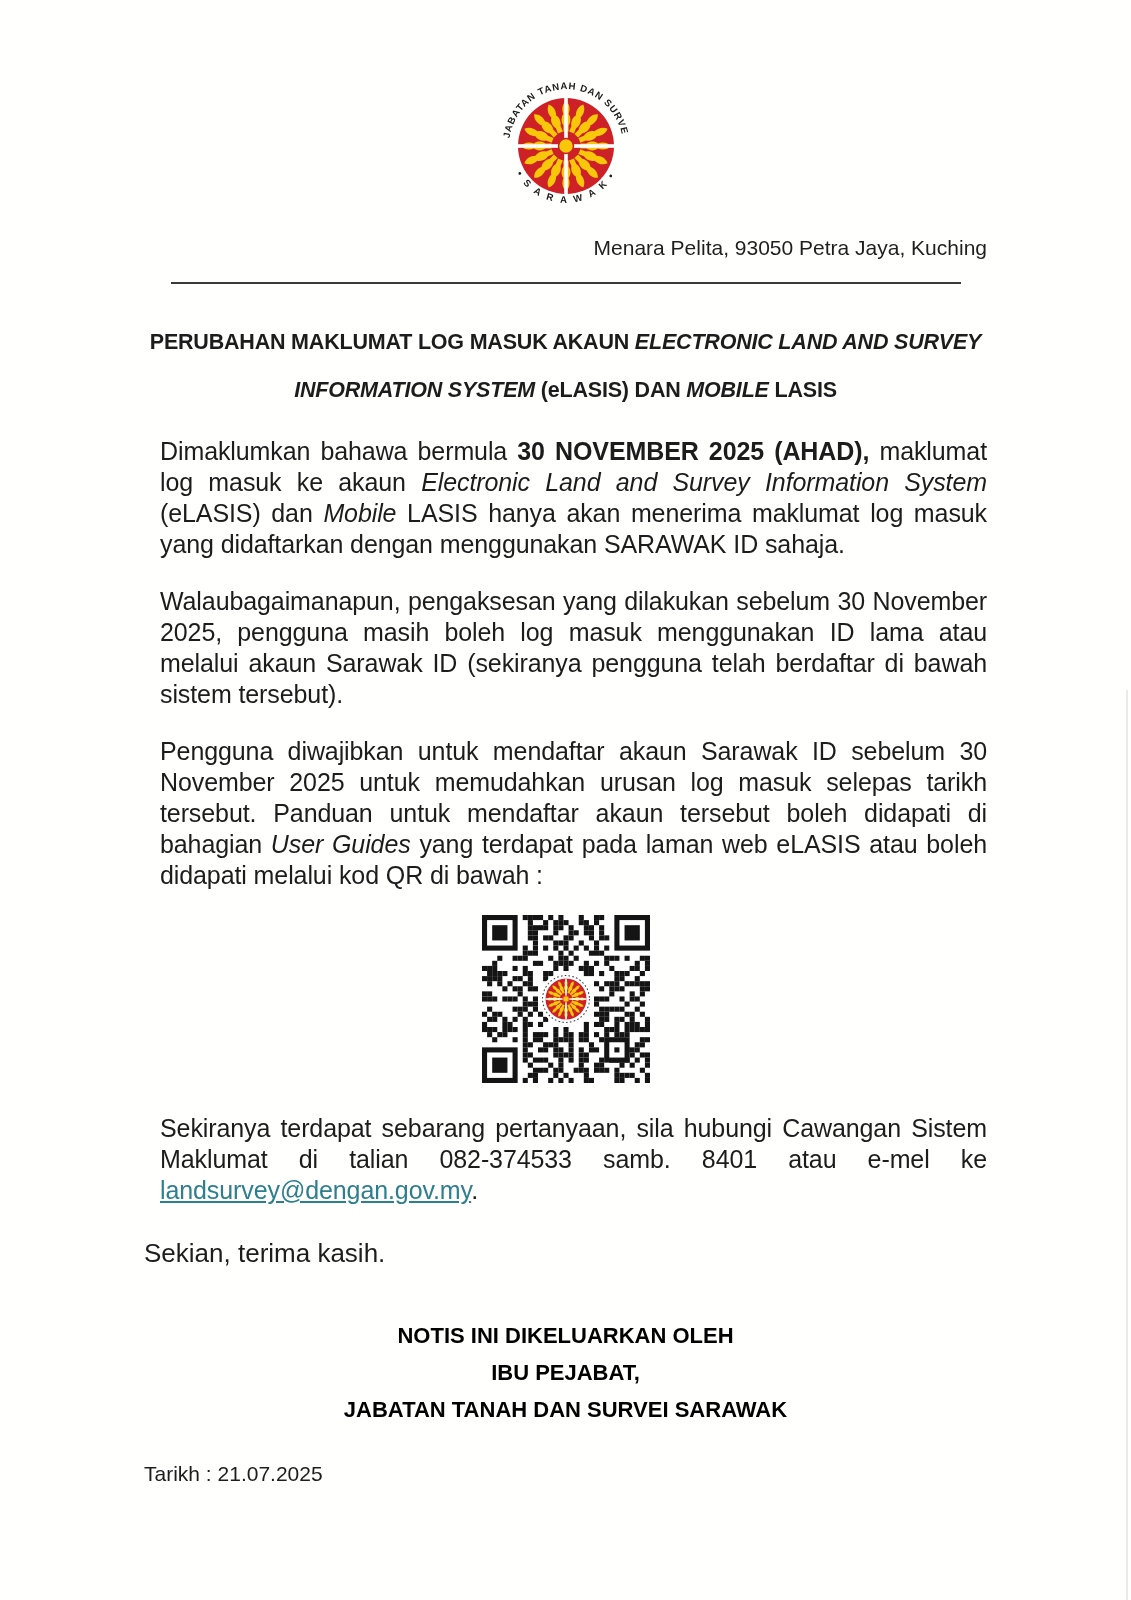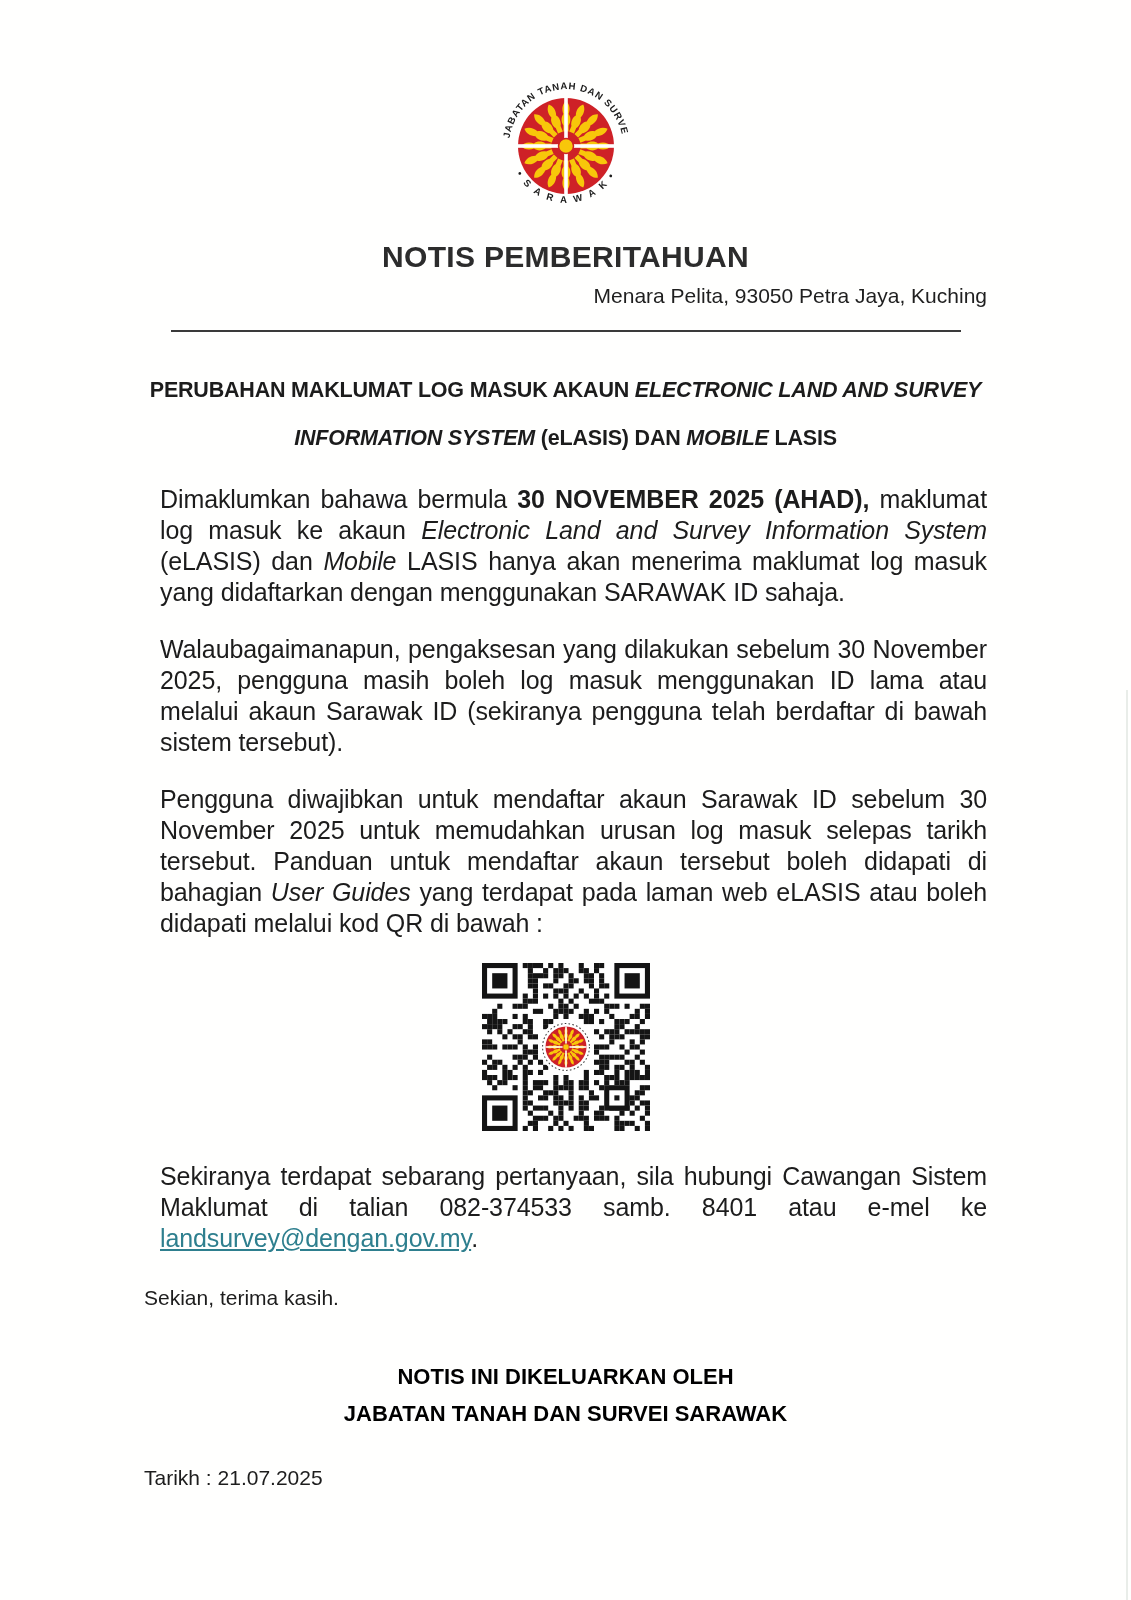--- a/index.html
+++ b/index.html
@@ -35,21 +35,21 @@
     letter-spacing:-.2px;margin:34px auto 0 auto;max-width:860px;color:#1c1c1c;
   }
   .para{
     font-size:25px;line-height:31px;text-align:justify;
     letter-spacing:-.1px;margin:26px 0 0 16px;color:#1c1c1c;
   }
   .para:first-of-type{margin-top:22px;}
   a.email-link{color:var(--link,#2e7f8e);text-decoration:underline;cursor:pointer;}
   .qr-wrap{margin:24px 0 0 0;text-align:center;}
   .qr-box{position:relative;display:inline-block;width:168px;height:168px;}
-  .closing{font-size:21px;margin:32px 0 0 0;}
+  .closing{font-size:26px;margin:32px 0 0 0;}
   .issued{
     text-align:center;font-weight:bold;font-size:22px;line-height:37px;
     margin:48px 0 0 0;color:#000000;
   }
   .date-line{font-size:21px;margin:34px 0 0 0;}
   .scan-edge{
     position:absolute;right:3px;top:690px;height:910px;width:2px;
     background:#e4e8e3;opacity:.8;
   }
   .b{font-weight:bold;}
@@ -96,21 +96,20 @@
         <use href="#emblem"></use>
         <text class="ring-text" text-anchor="middle" fill="#1b1b1b">
           <textPath href="#arcTop" startOffset="50%" text-anchor="middle">JABATAN TANAH DAN SURVEI</textPath>
         </text>
         <text class="ring-text ring-bottom" text-anchor="middle" fill="#1b1b1b">
           <textPath href="#arcBottom" startOffset="50%" text-anchor="middle">• S A R A W A K •</textPath>
         </text>
       </svg>
     </div>
 
-    <h1 class="notice-title">NOTIS PEMBERITAHUAN</h1>
 
 
     <div class="address-line">Menara Pelita, 93050 Petra Jaya, Kuching</div>
 
     <hr class="divider">
 
     <h3 class="subject"><span class="b">PERUBAHAN MAKLUMAT LOG MASUK AKAUN </span><span class="b i">ELECTRONIC LAND AND SURVEY INFORMATION SYSTEM</span><span class="b"> (eLASIS) DAN </span><span class="b i">MOBILE</span><span class="b"> LASIS</span></h3>
 
     <p class="para"><span>Dimaklumkan bahawa bermula </span><span class="b">30 NOVEMBER 2025 (AHAD),</span><span> maklumat log masuk ke akaun </span><span class="i">Electronic Land and Survey Information System</span><span> (eLASIS) dan </span><span class="i">Mobile</span><span> LASIS hanya akan menerima maklumat log masuk yang didaftarkan dengan menggunakan SARAWAK ID sahaja.</span></p>
 
@@ -517,20 +516,21 @@
           </svg>
       </div>
     </div>
 
     <p class="para"><span>Sekiranya terdapat sebarang pertanyaan, sila hubungi Cawangan Sistem Maklumat di talian 082-374533 samb. 8401 atau e-mel ke </span><a class="email-link" href="#">landsurvey@dengan.gov.my</a><span>.</span></p>
 
     <p class="closing">Sekian, terima kasih.</p>
 
     <div class="issued">
       <div>NOTIS INI DIKELUARKAN OLEH</div>
+      <div>IBU PEJABAT,</div>
       <div>JABATAN TANAH DAN SURVEI SARAWAK</div>
     </div>
 
     <p class="date-line">Tarikh : 21.07.2025</p>
 
   </div>
 
   <div class="scan-edge"></div>
 </div>
 

